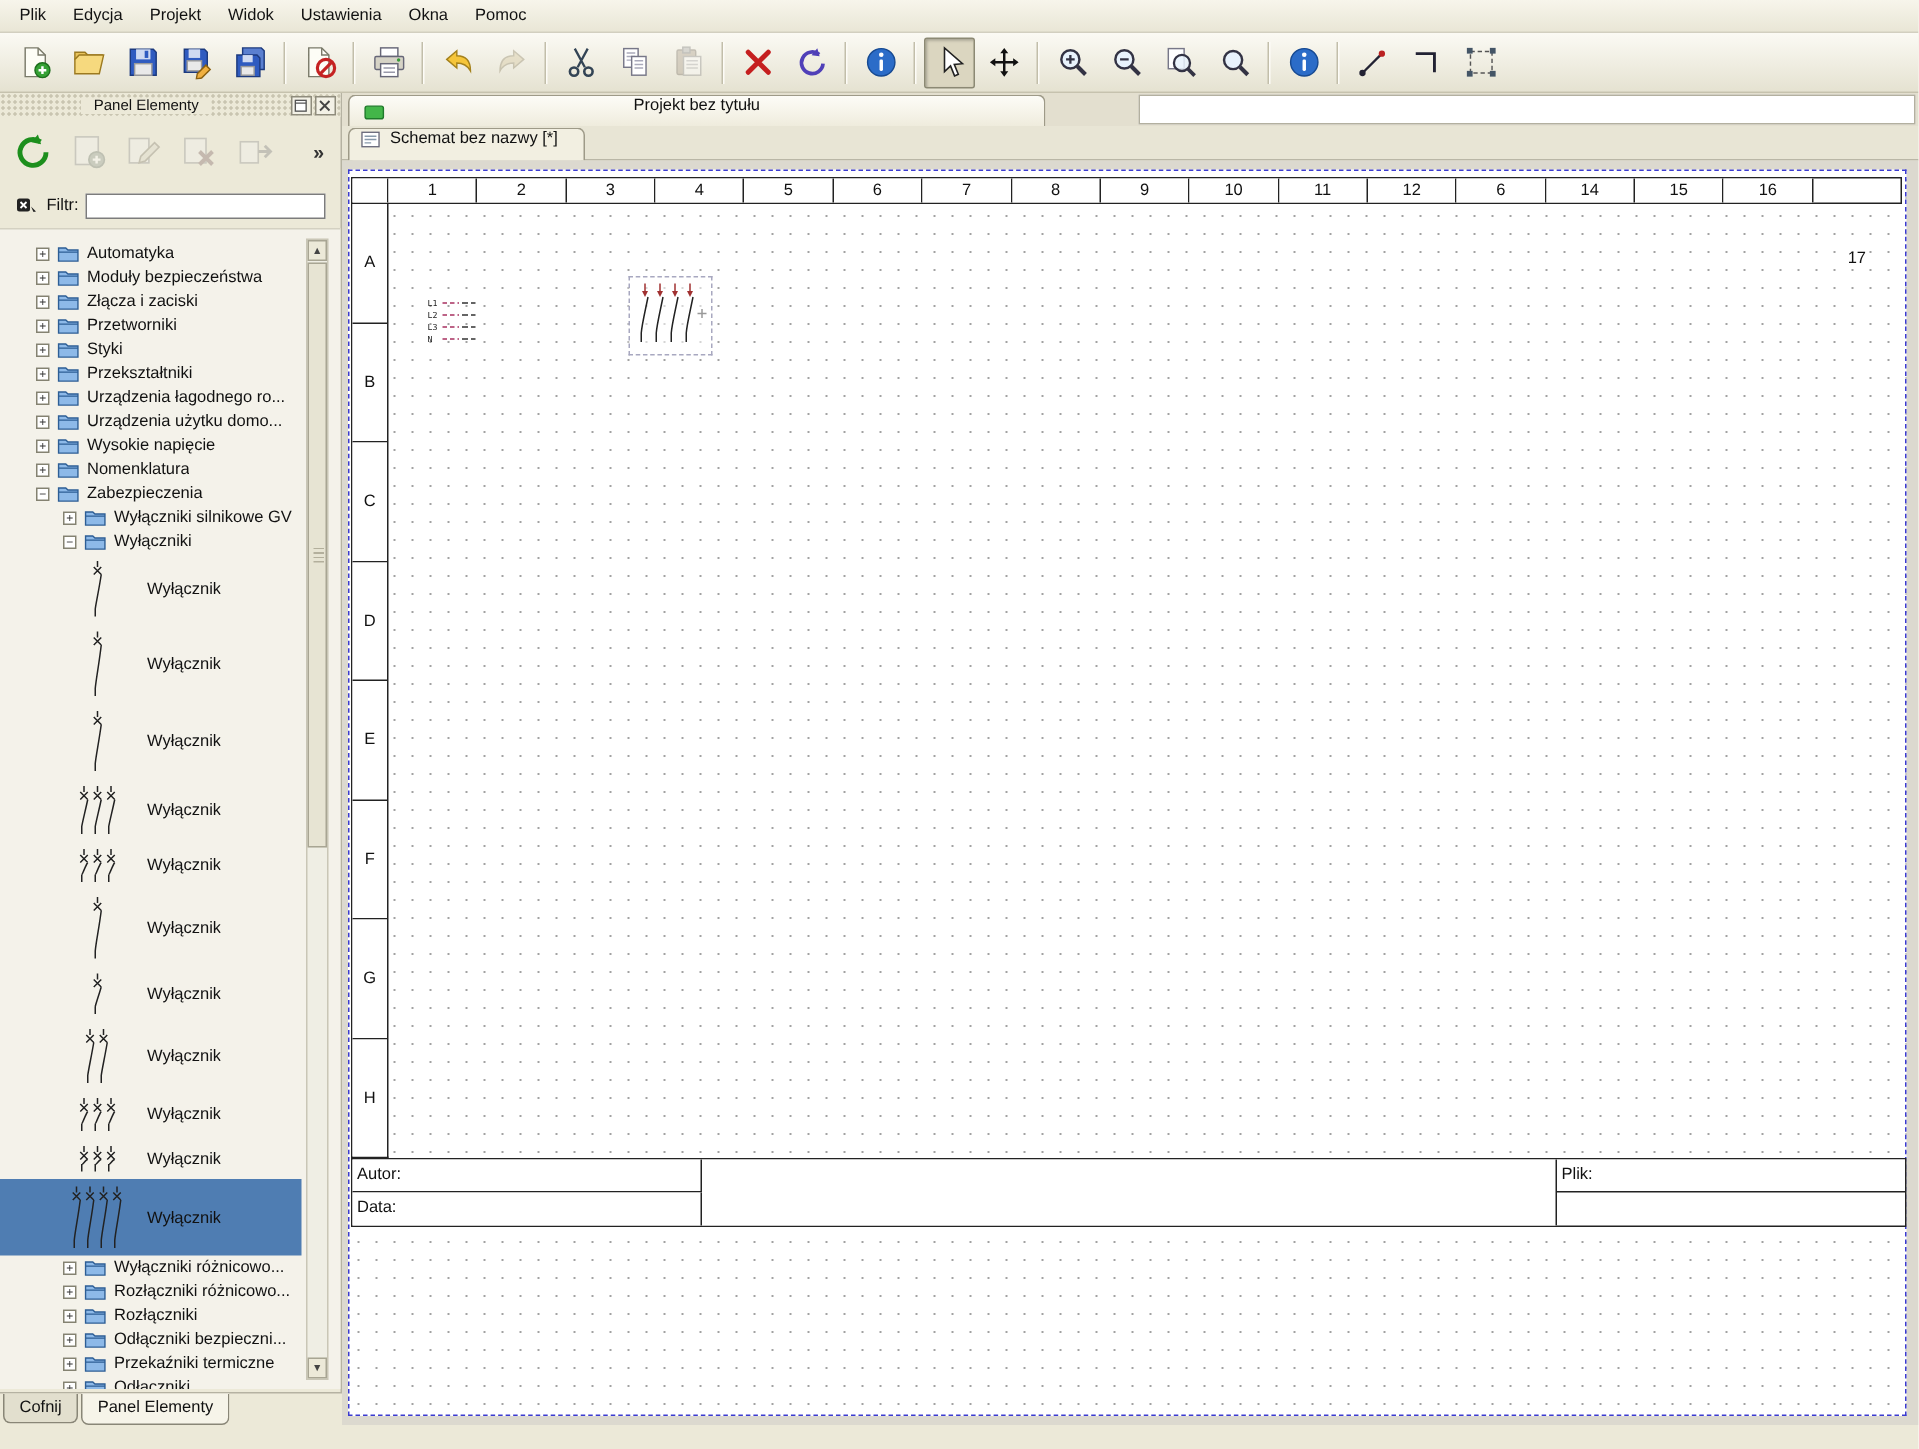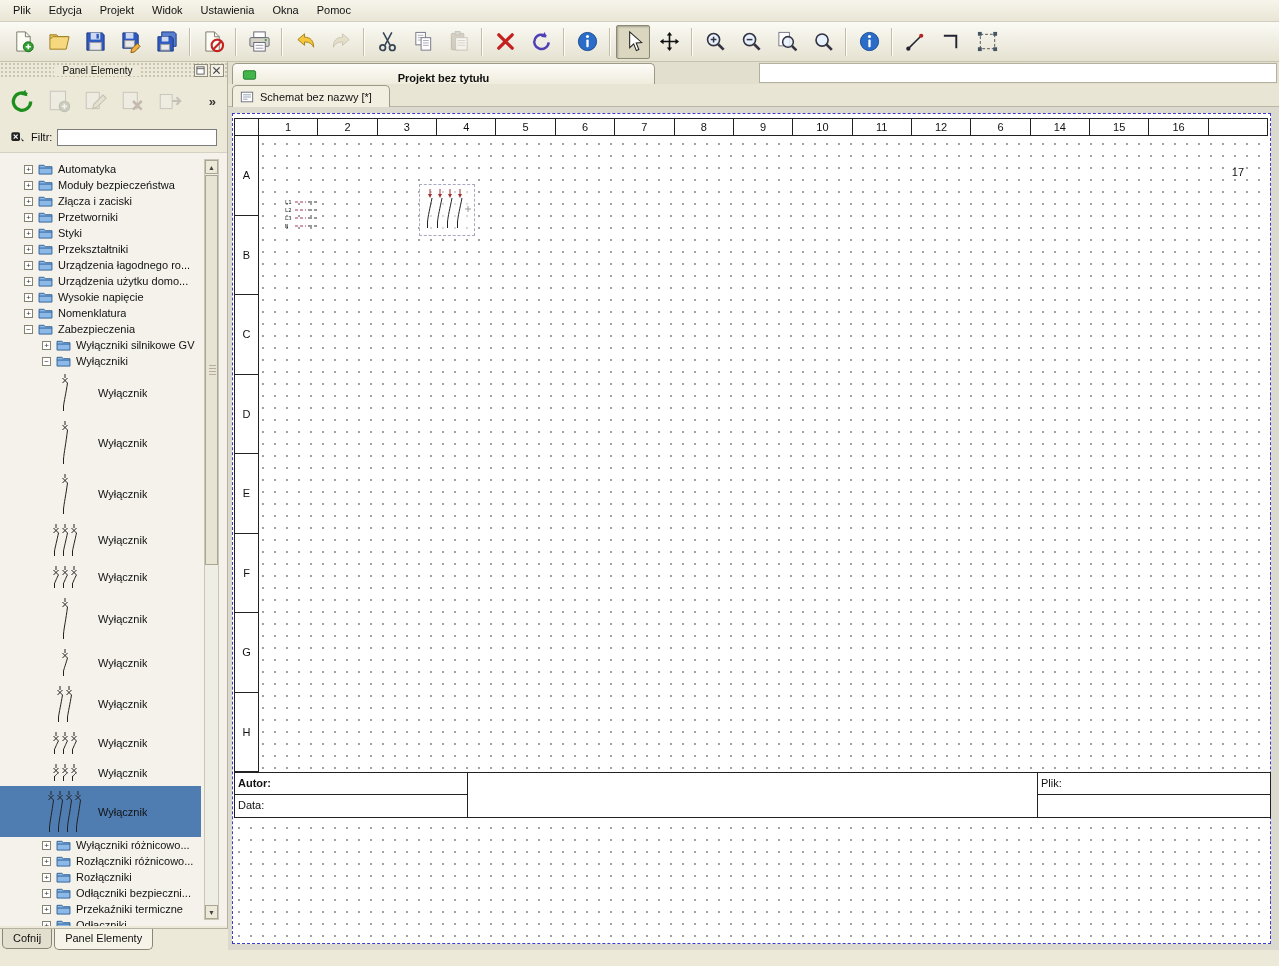--- a/index.html
+++ b/index.html
@@ -53,41 +53,41 @@
   #sb-thumb{position:absolute;left:0;top:15px;width:13px;height:390px;background:#e7e4d3;border:1px solid #a8a593;}
   #sb-grip{position:absolute;left:3px;top:50%;margin-top:-5px;width:7px;height:10px;background:repeating-linear-gradient(0deg,#b3af9c 0 1px,transparent 1px 3px);}
 
   
   #bottom-tabs{position:absolute;left:0;top:928px;width:228px;height:22px;display:flex;align-items:flex-start;padding-left:2px;background:#ece9d8;border-top:1px solid #b5b2a2;}
   .bottom-tab{height:20px;padding:3px 10px 0;border:1px solid #898677;border-top:none;border-radius:0 0 5px 5px;margin-right:2px;background:#e2dfce;}
   .bottom-tab.active{background:#f6f4e9;height:21px;}
 
   
   #tab-row-1{position:absolute;left:228px;top:62px;right:0;height:22px;background:#e3dfcf;}
-  #project-tab{position:absolute;left:4px;top:1px;width:423px;height:21px;background:linear-gradient(#fdfcf7,#efecdd);border:1px solid #9e9a88;border-bottom:none;border-radius:5px 5px 0 0;display:flex;align-items:flex-end;font-weight:bold;}
+  #project-tab{position:absolute;left:4px;top:1px;width:465px;height:21px;background:linear-gradient(#fdfcf7,#efecdd);border:1px solid #9e9a88;border-bottom:none;border-radius:5px 5px 0 0;display:flex;align-items:flex-start;}
   #project-tab .tab-label{flex:1;text-align:center;}
   #project-tab-icon{position:absolute;left:9px;top:3px;}
   #tab-row-spare{position:absolute;left:531px;top:1px;right:2px;height:20px;background:#fff;border:1px solid #b3b0a0;}
   #tab-row-2{position:absolute;left:228px;top:84px;right:0;height:23px;background:#e8e5d5;border-bottom:1px solid #b9b6a6;}
-  #schematic-tab{position:absolute;left:4px;top:1px;width:158px;height:22px;background:#f2efe1;border:1px solid #9e9a88;border-bottom:none;border-radius:5px 5px 0 0;display:flex;align-items:center;gap:6px;padding:0 7px;}
+  #schematic-tab{position:absolute;left:4px;top:1px;width:158px;height:22px;background:#f2efe1;border:1px solid #9e9a88;border-bottom:none;border-radius:5px 5px 0 0;display:flex;align-items:flex-start;gap:6px;padding:0 7px;}
 
   
   #canvas-area{position:absolute;left:228px;top:107px;right:0;bottom:16px;background:#dcd9cf;overflow:hidden;}
   #sheet{position:absolute;left:4px;top:6px;width:1039px;height:831px;border:1px dashed #3b3bd0;background-color:#fff;background-image:radial-gradient(circle,#a2a2a2 .8px,transparent .95px);background-size:12px 12px;}
   #header-row{position:absolute;left:1px;top:4px;width:1034px;height:18px;display:flex;border:1px solid #222;background:#fff;}
   #corner-cell{width:24px;flex:none;border-right:1px solid #222;background:#fff;}
   .col-cell{flex:1;border-right:1px solid #222;text-align:center;line-height:16px;background:#fff;}
   .col-cell:last-child{border-right:none;margin-top:45px;}
   #row-col{position:absolute;left:1px;top:22px;width:25px;height:636px;border-left:1px solid #222;border-right:1px solid #222;border-bottom:1px solid #222;background:#fff;display:flex;flex-direction:column;}
   .row-cell{flex:1;border-bottom:1px solid #222;display:flex;align-items:center;justify-content:center;background:#fff;}
   .row-cell:last-child{border-bottom:none;}
 
   #titleblock{position:absolute;left:1px;top:658px;width:1037px;height:46px;border:1px solid #222;background:#fff;display:grid;grid-template-columns:233px 1fr 232px;grid-template-rows:22px 22px;}
   .tblk-cell{border-right:1px solid #222;border-bottom:1px solid #222;background:#fff;padding:4px 0 0 3px;overflow:hidden;}
-  #tb-author{grid-column:1;grid-row:1;font-weight:bold;}
+  #tb-author{grid-column:1;grid-row:1;}
   #tb-date{grid-column:1;grid-row:2;border-bottom:none;}
   #tb-center{grid-column:2;grid-row:1/3;border-bottom:none;}
   #tb-file{grid-column:3;grid-row:1;border-right:none;}
   #tb-page{grid-column:3;grid-row:2;border-right:none;border-bottom:none;}
 
   #canvas-terminal{position:absolute;left:51px;top:82px;}
   #canvas-breaker{position:absolute;left:186px;top:70px;border:1px dashed #a8a8c0;background:rgba(255,255,255,.55);padding:1px;}
 </style>
 </head>
 <body>

